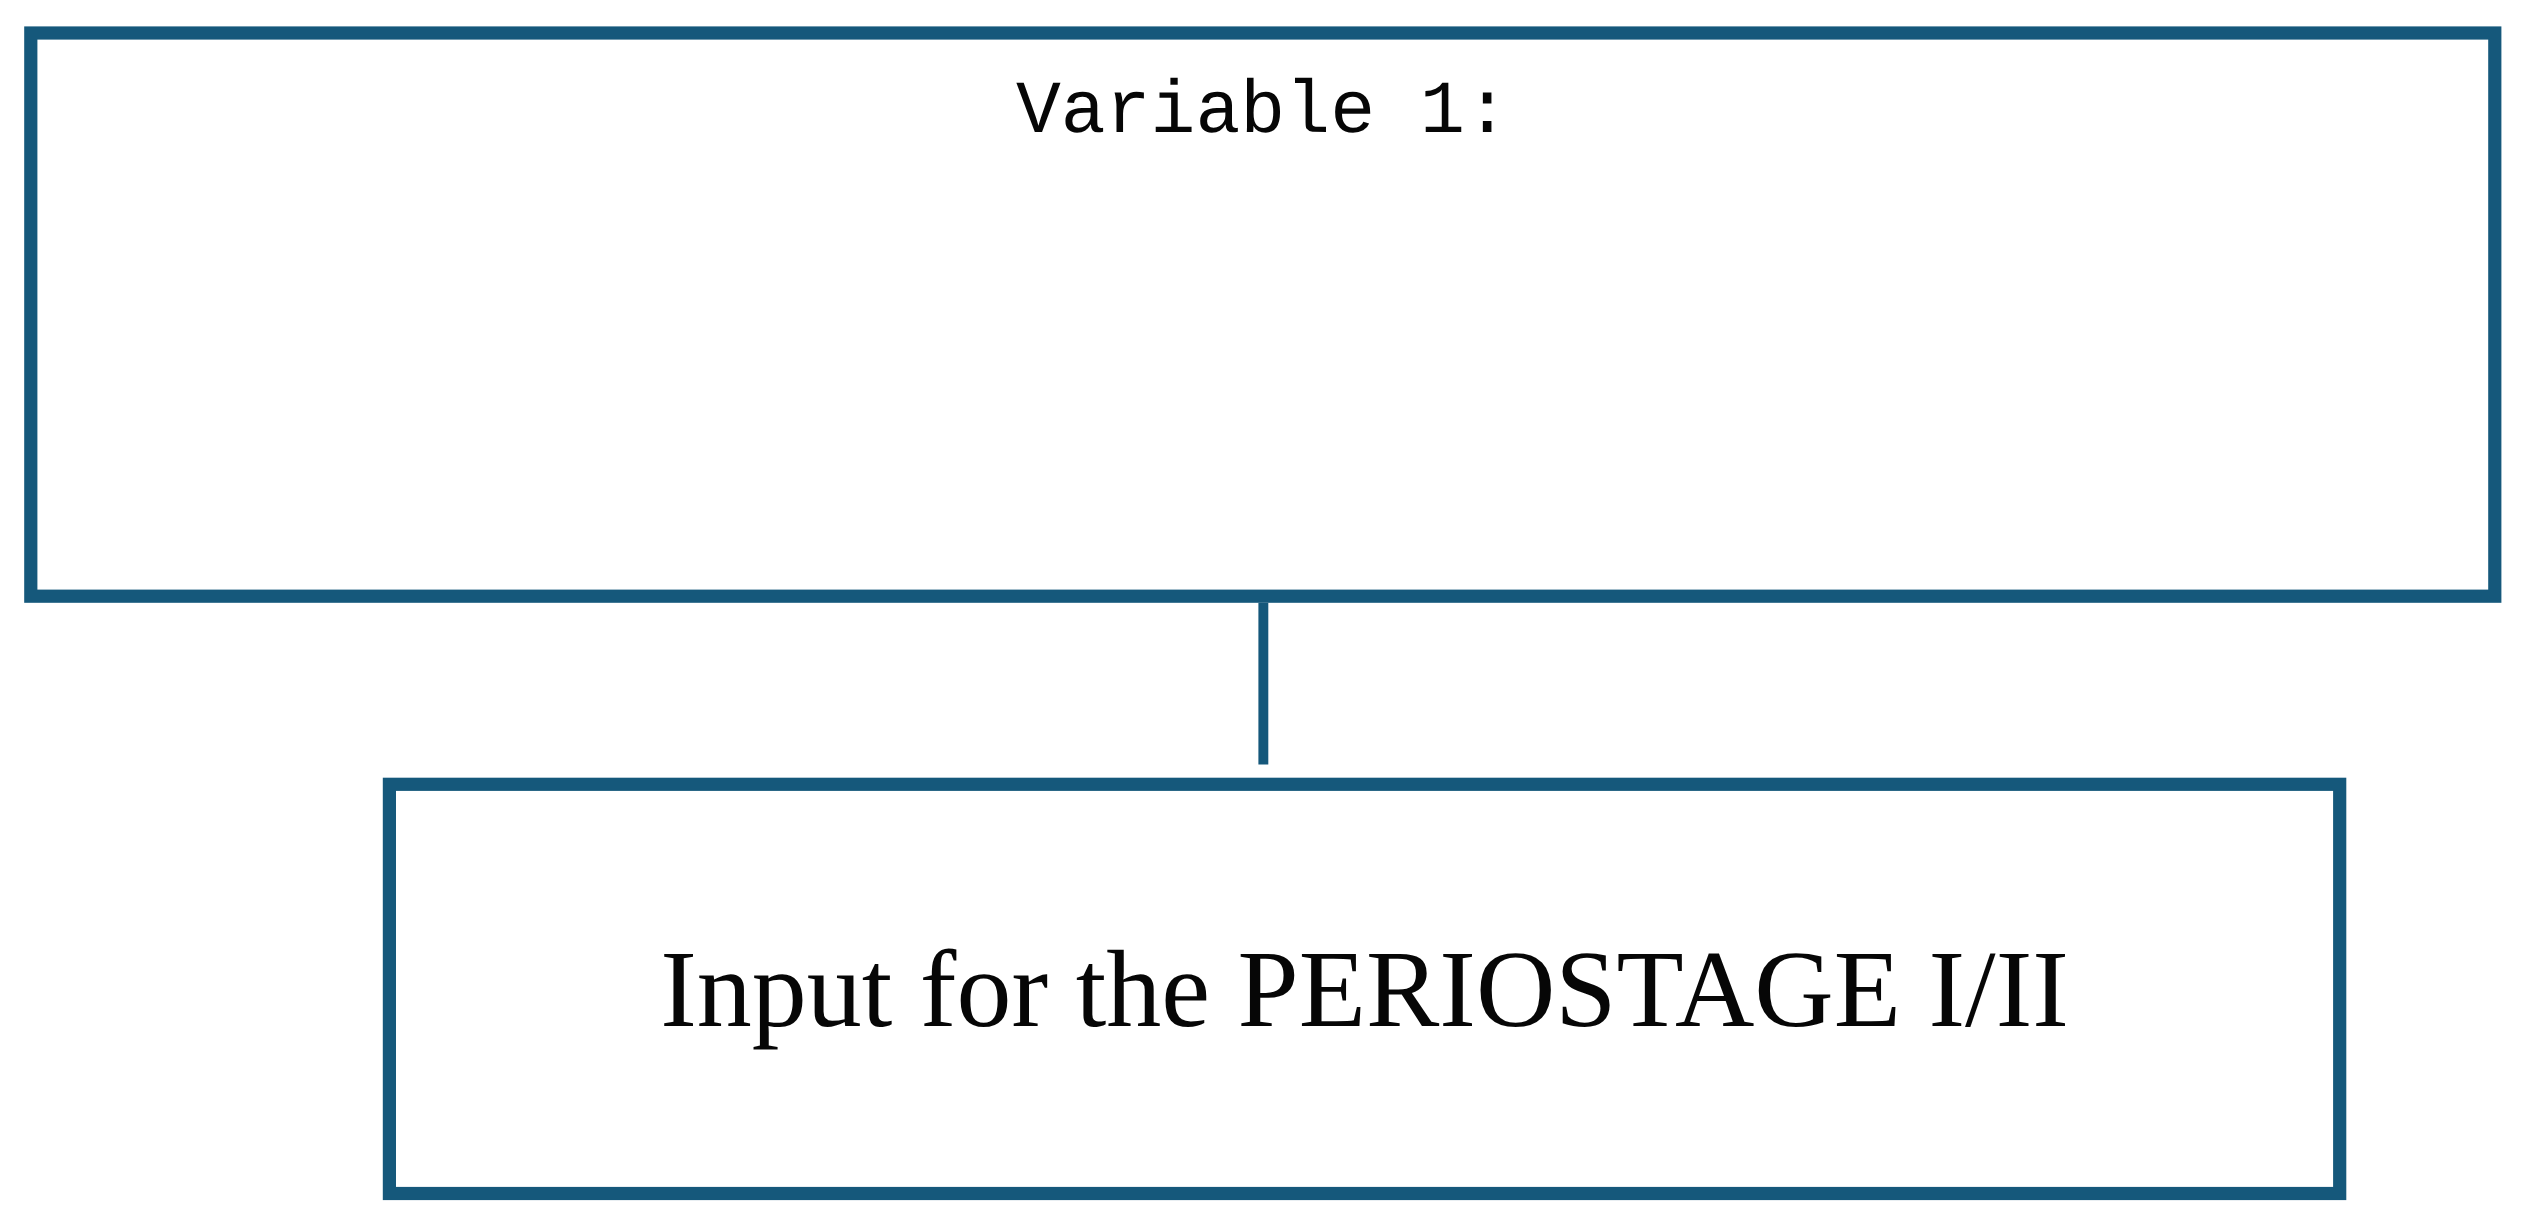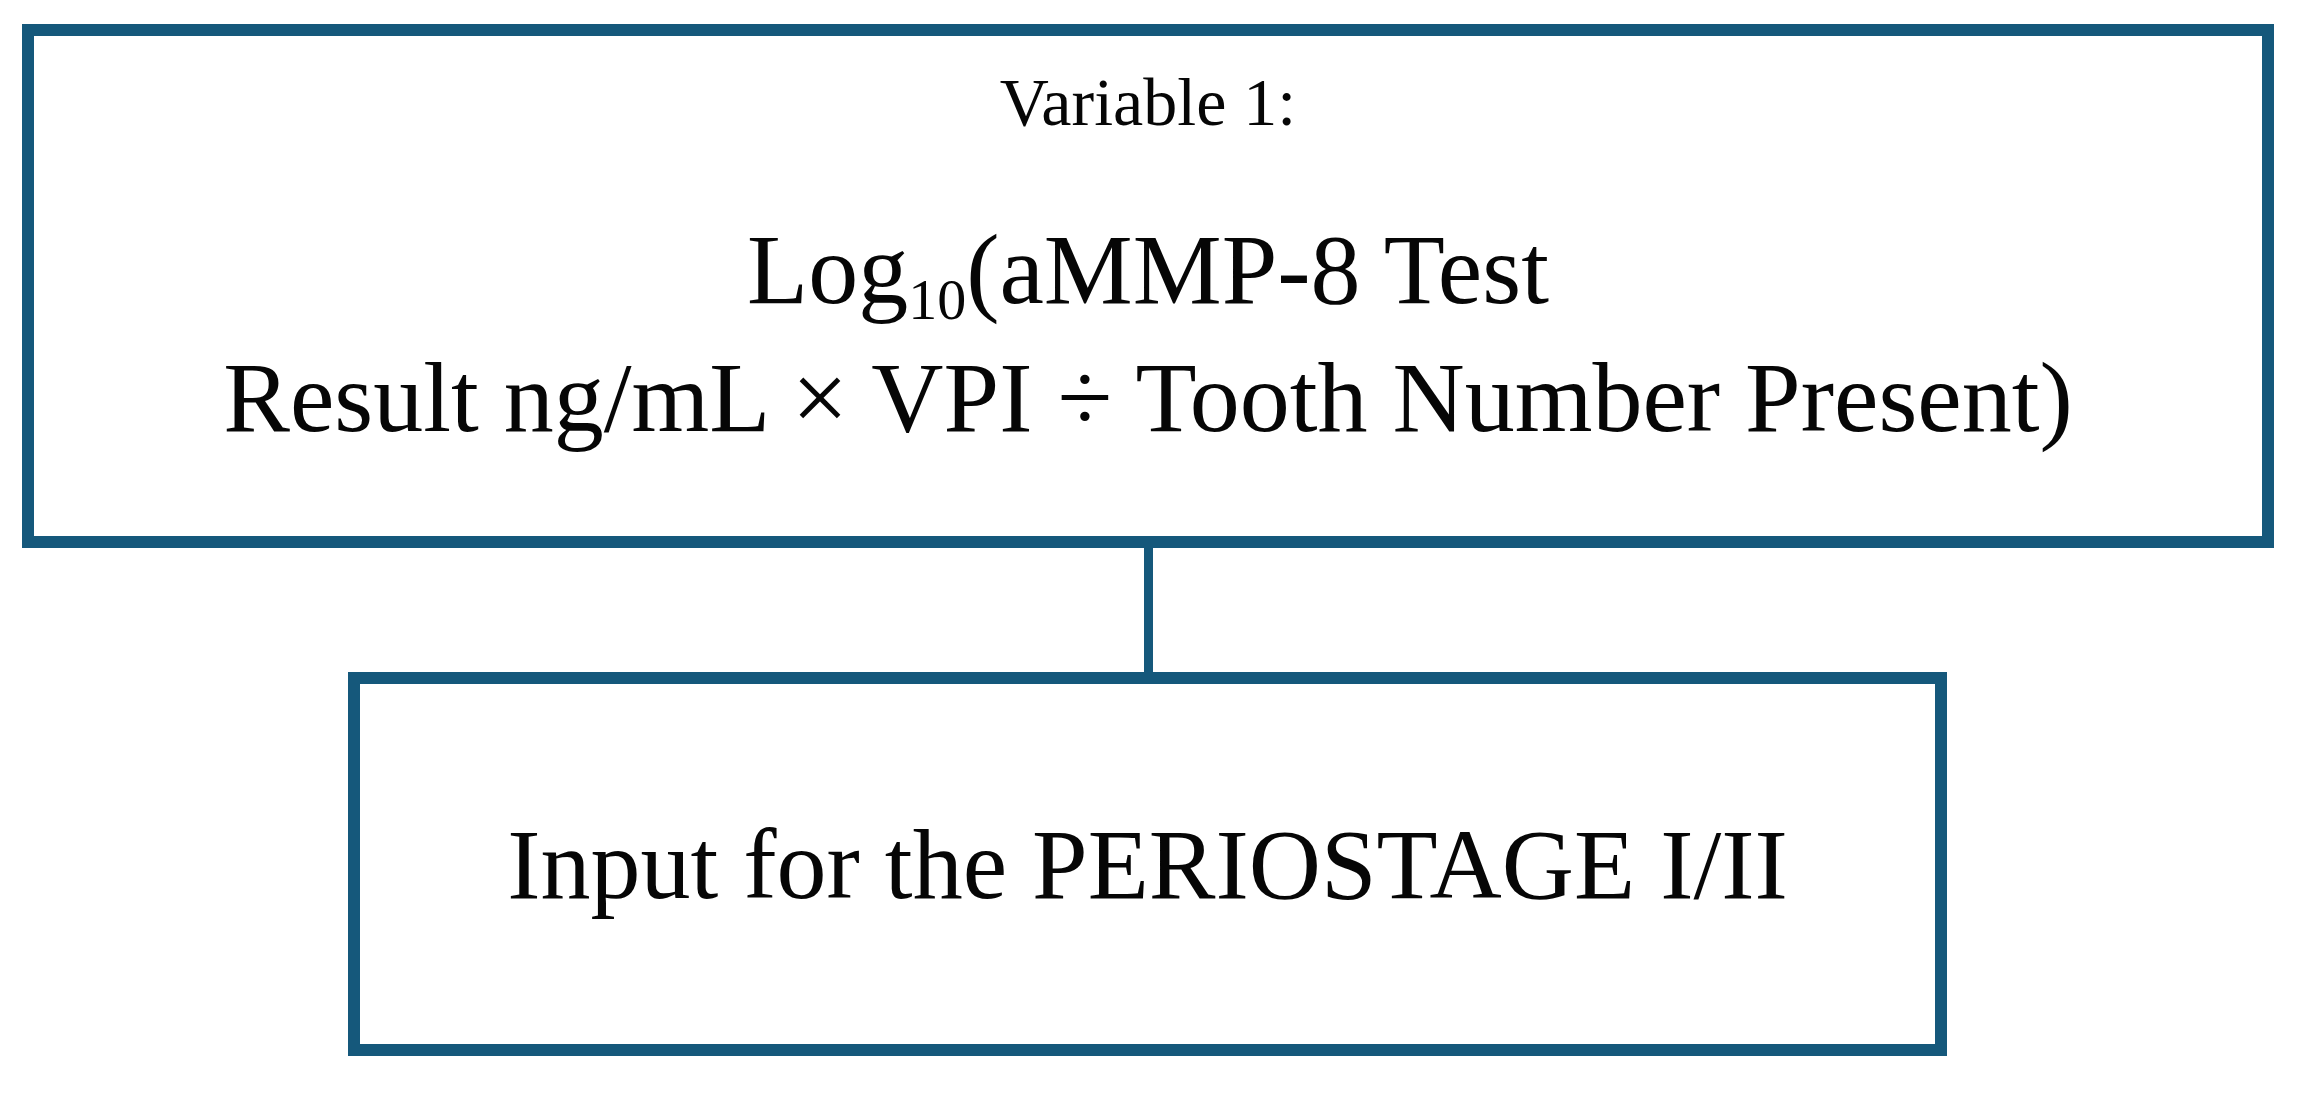--- a/index.html
+++ b/index.html
@@ -32,20 +32,21 @@
     left: 22px;
     top: 24px;
     width: 2252px;
     height: 524px;
   }
   .box-title {
     font-size: 68px;
     line-height: 1.2;
     margin-top: 26px;
     white-space: nowrap;
+    font-family: Liberation Mono, monospace;
   }
   .formula {
     margin-top: 62px;
     font-size: 100px;
     line-height: 1.28;
     white-space: nowrap;
   }
   .formula .sub {
     font-size: 0.58em;
     line-height: 0;
@@ -54,42 +55,38 @@
   .connector {
     position: absolute;
     left: 1144px;
     top: 548px;
     width: 9px;
     height: 147px;
     background: #15587B;
   }
   .bottom-box {
     left: 348px;
-    top: 672px;
-    width: 1599px;
+    top: 707px;
+    width: 1785px;
     height: 384px;
     justify-content: center;
   }
   .bottom-line {
     font-size: 100px;
     line-height: 1.27;
     white-space: nowrap;
   }
 </style>
 </head>
 <body>
 
 <div class="canvas">
 
   <div class="box top-box">
     <div class="box-title">Variable 1:</div>
-    <div class="formula">
-      <div><span>Log</span><sub class="sub">10</sub><span>(aMMP-8 Test</span></div>
-      <div>Result ng/mL × VPI ÷ Tooth Number Present)</div>
-    </div>
   </div>
 
   <div class="connector"></div>
 
   <div class="box bottom-box">
     <div class="bottom-line">Input for the PERIOSTAGE I/II</div>
   </div>
 
 </div>
 

